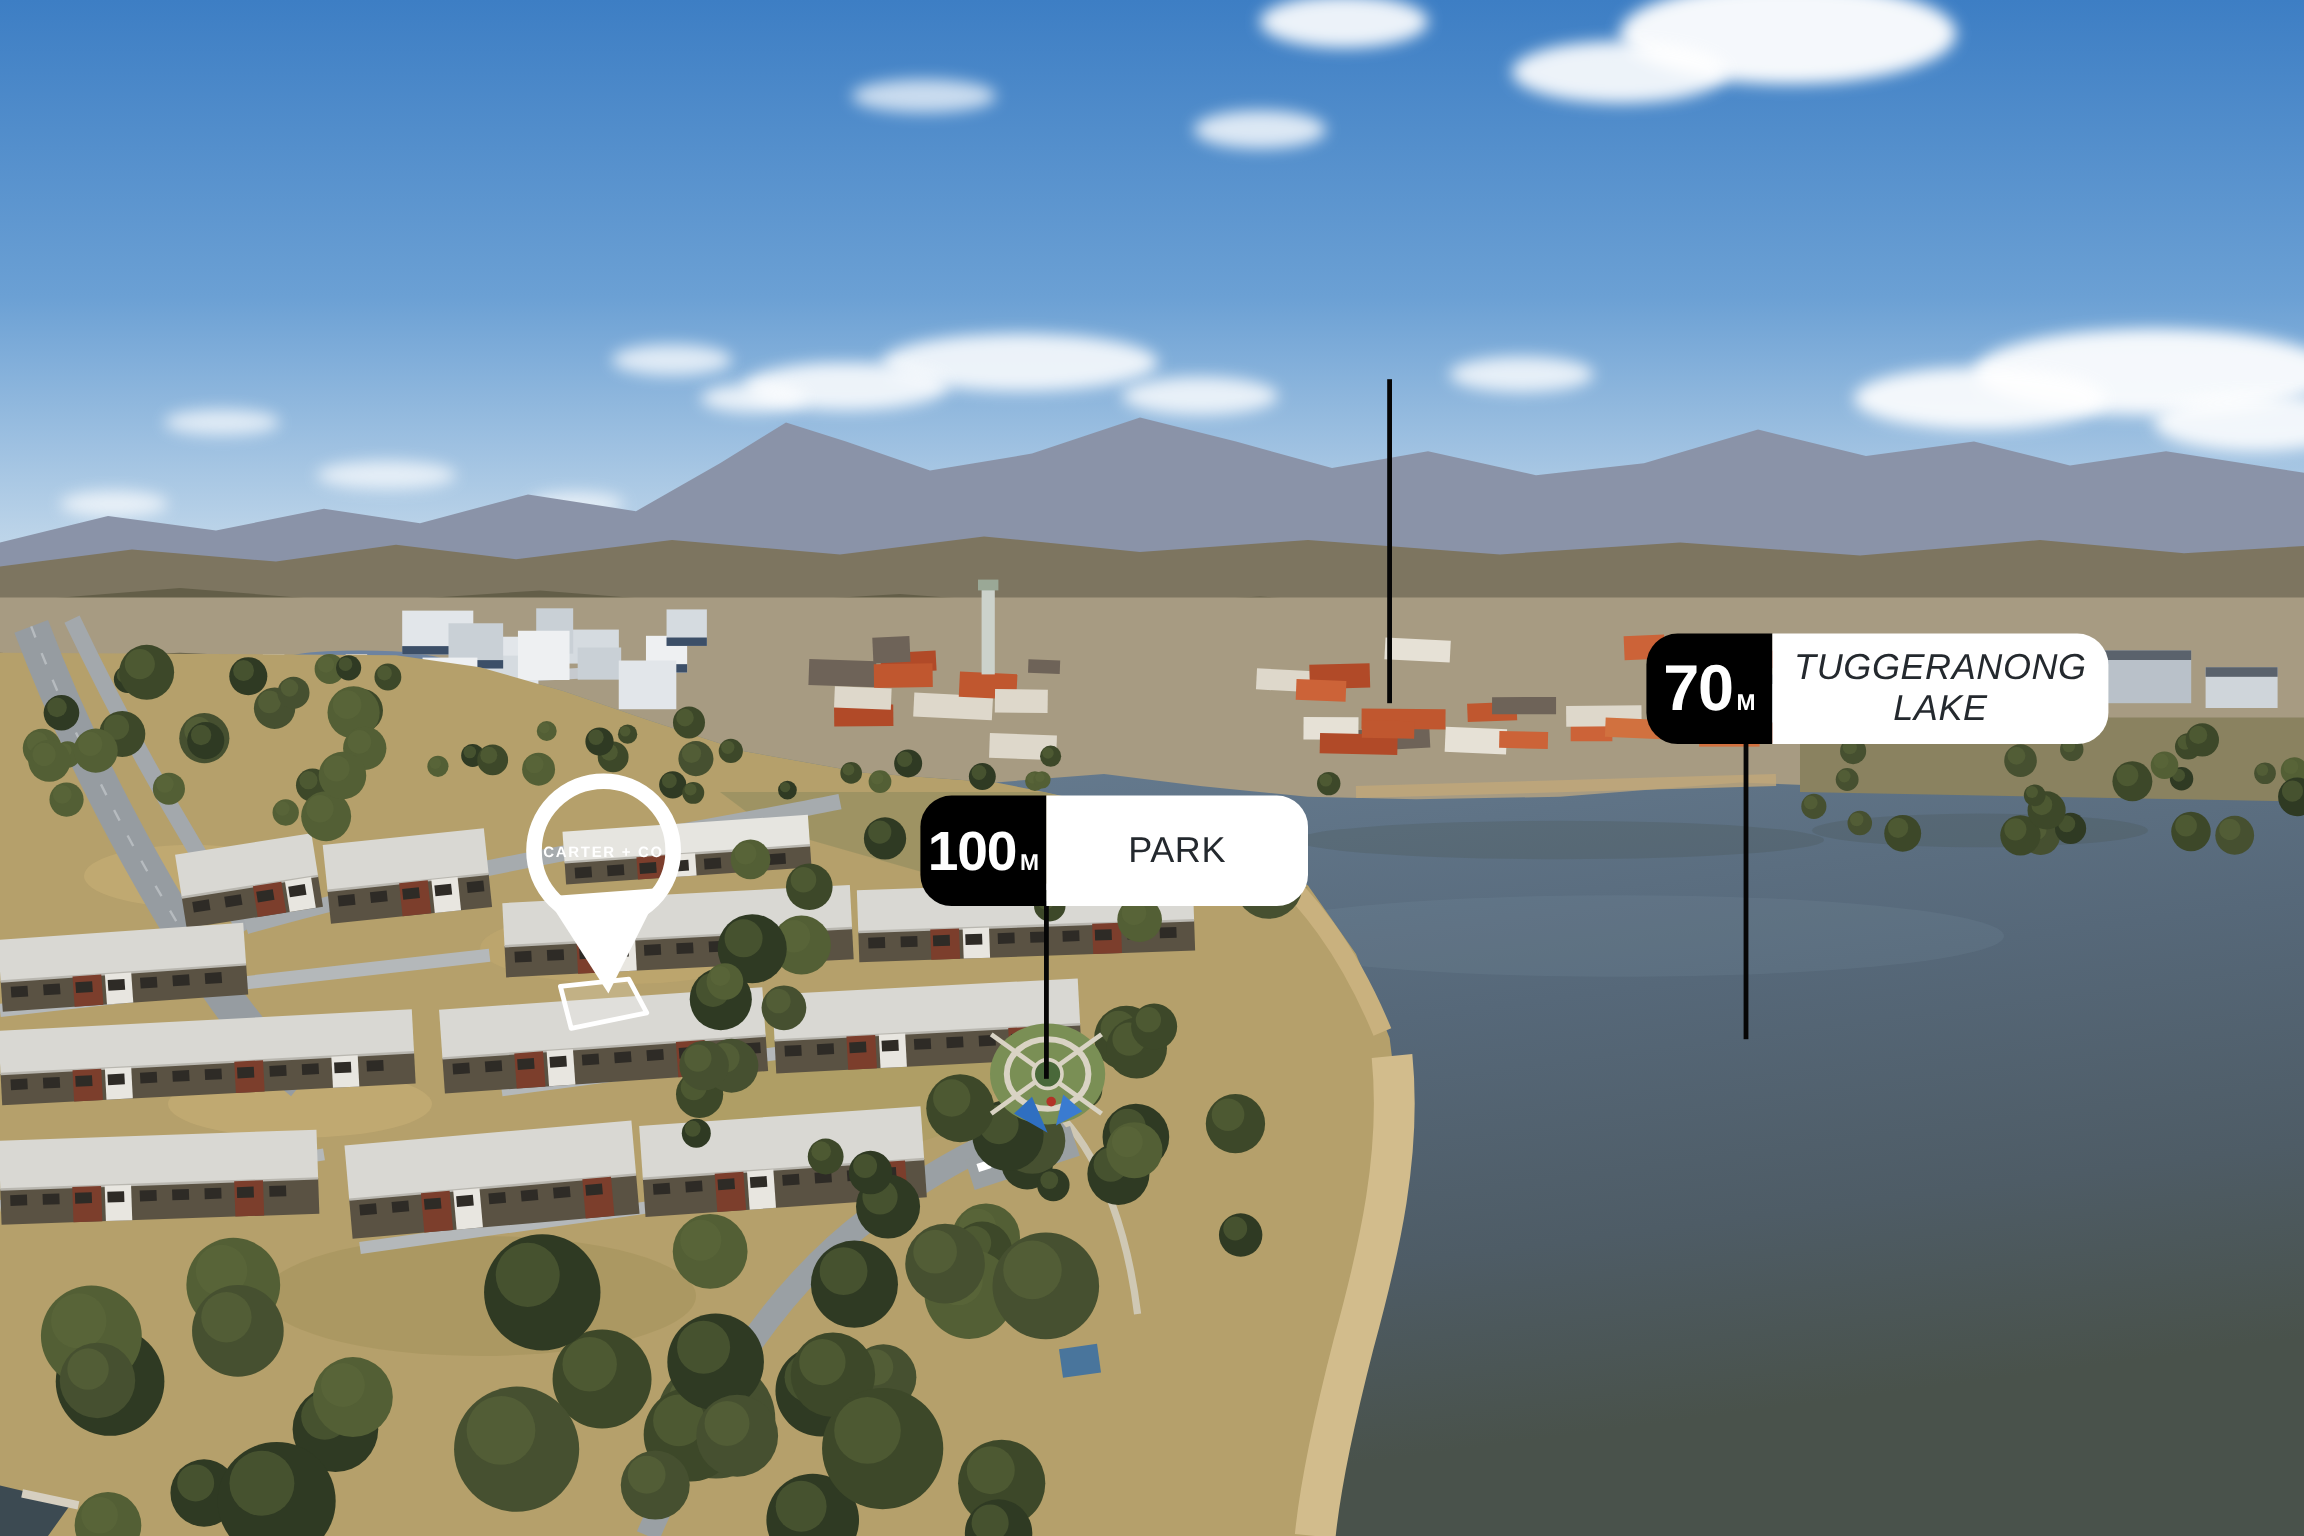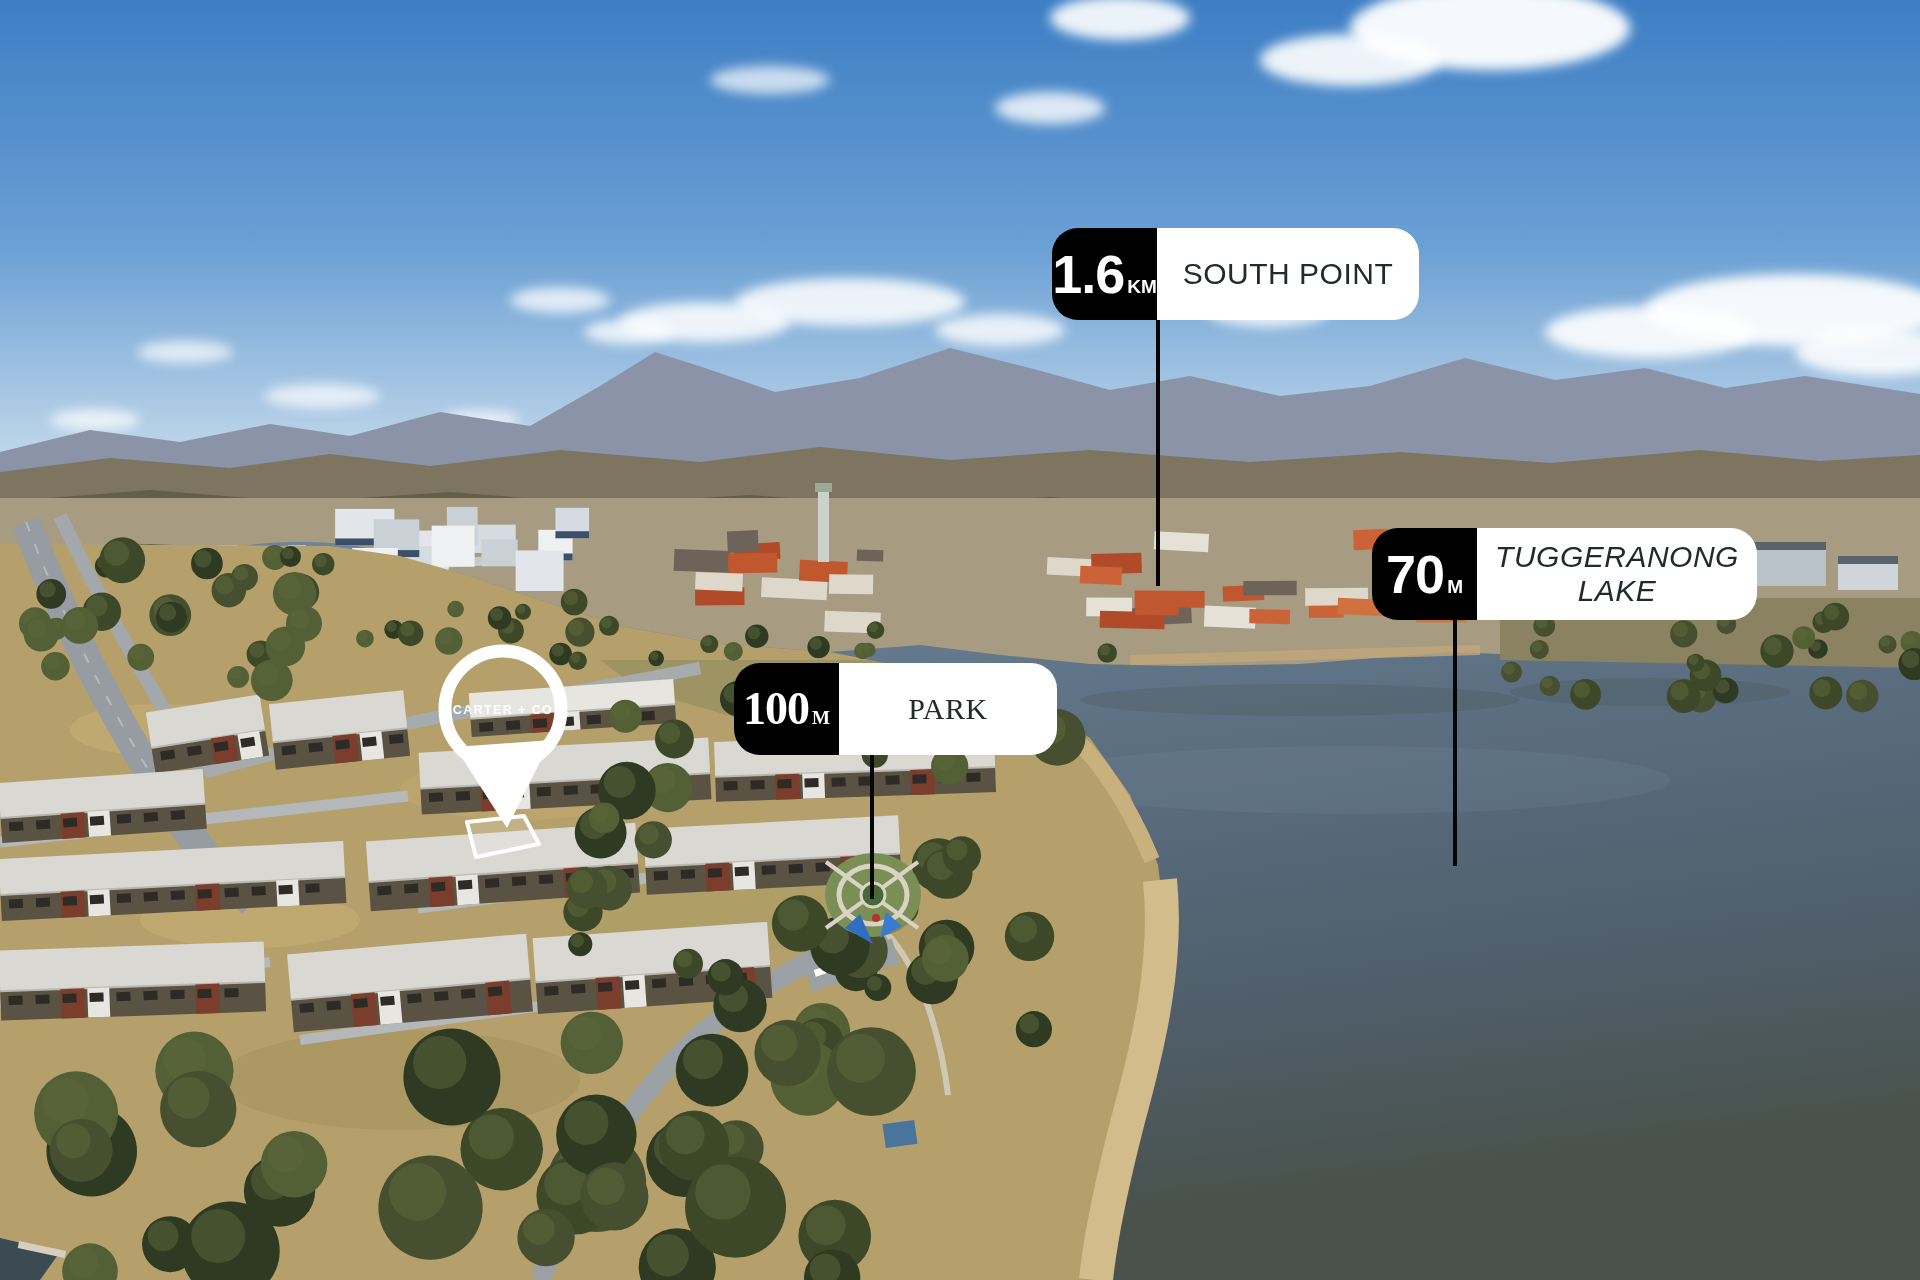--- a/index.html
+++ b/index.html
@@ -11,21 +11,21 @@
   #ln-tl{left:1453px;top:616px;height:250px;}
   #ln-pk{left:870px;top:751px;height:148px;}
   
   .marker{position:absolute;display:flex;align-items:stretch;height:92px;}
   .marker .dist{background:#000;color:#fff;border-radius:26px 0 0 26px;display:flex;align-items:baseline;justify-content:center;width:105px;flex:0 0 105px;}
   .marker .num{font-size:54px;font-weight:bold;line-height:92px;letter-spacing:-1px;}
   .marker .unit{font-size:19px;font-weight:bold;margin-left:3px;}
   .marker .name{background:#fff;color:#24292e;border-radius:0 26px 26px 0;display:flex;align-items:center;justify-content:center;text-align:center;font-size:30px;letter-spacing:.5px;line-height:1.15;padding:0 24px;box-sizing:border-box;}
   #m-sp{left:1052px;top:228px;} #m-sp .name{width:262px;}
   #m-tl{left:1350px;top:528px;margin-left:22px;} #m-tl .name{width:280px;font-style:italic;}
-  #m-pk{left:734px;top:663px;font-family:Liberation Serif, serif;}  #m-pk .name{width:218px;}
+  #m-pk{left:767px;top:663px;}  #m-pk .name{width:218px;}
   #m-pk .num{font-size:46px;}
   
   svg.pin{position:absolute;left:430px;top:635px;width:160px;height:210px;overflow:visible;}
   .pin text{font-family:"Liberation Sans",sans-serif;}
 </style>
 </head>
 <body>
 
 <div class="stage">
 
@@ -688,27 +688,20 @@
     <polygon points="0,1238 60,1252 40,1280 0,1280" fill="#3c4a52"></polygon>
     <rect x="18" y="1246" width="48" height="7" fill="#d6cfc0" transform="rotate(12 42 1249)"></rect>
 
     <polygon points="467,822 524,816 539,844 476,857" fill="rgba(255,255,255,0.18)" stroke="#ffffff" stroke-width="4" stroke-linejoin="round"></polygon>
   </svg>
 
   <div class="leader" id="ln-sp"></div>
   <div class="leader" id="ln-tl"></div>
   <div class="leader" id="ln-pk"></div>
 
-  <div class="marker" id="m-sp">
-    <div class="dist">
-      <span class="num">1.6</span>
-      <span class="unit">KM</span>
-    </div>
-    <div class="name">SOUTH POINT</div>
-  </div>
 
   <div class="marker" id="m-tl">
     <div class="dist">
       <span class="num">70</span>
       <span class="unit">M</span>
     </div>
     <div class="name">TUGGERANONG LAKE</div>
   </div>
 
   <div class="marker" id="m-pk">

